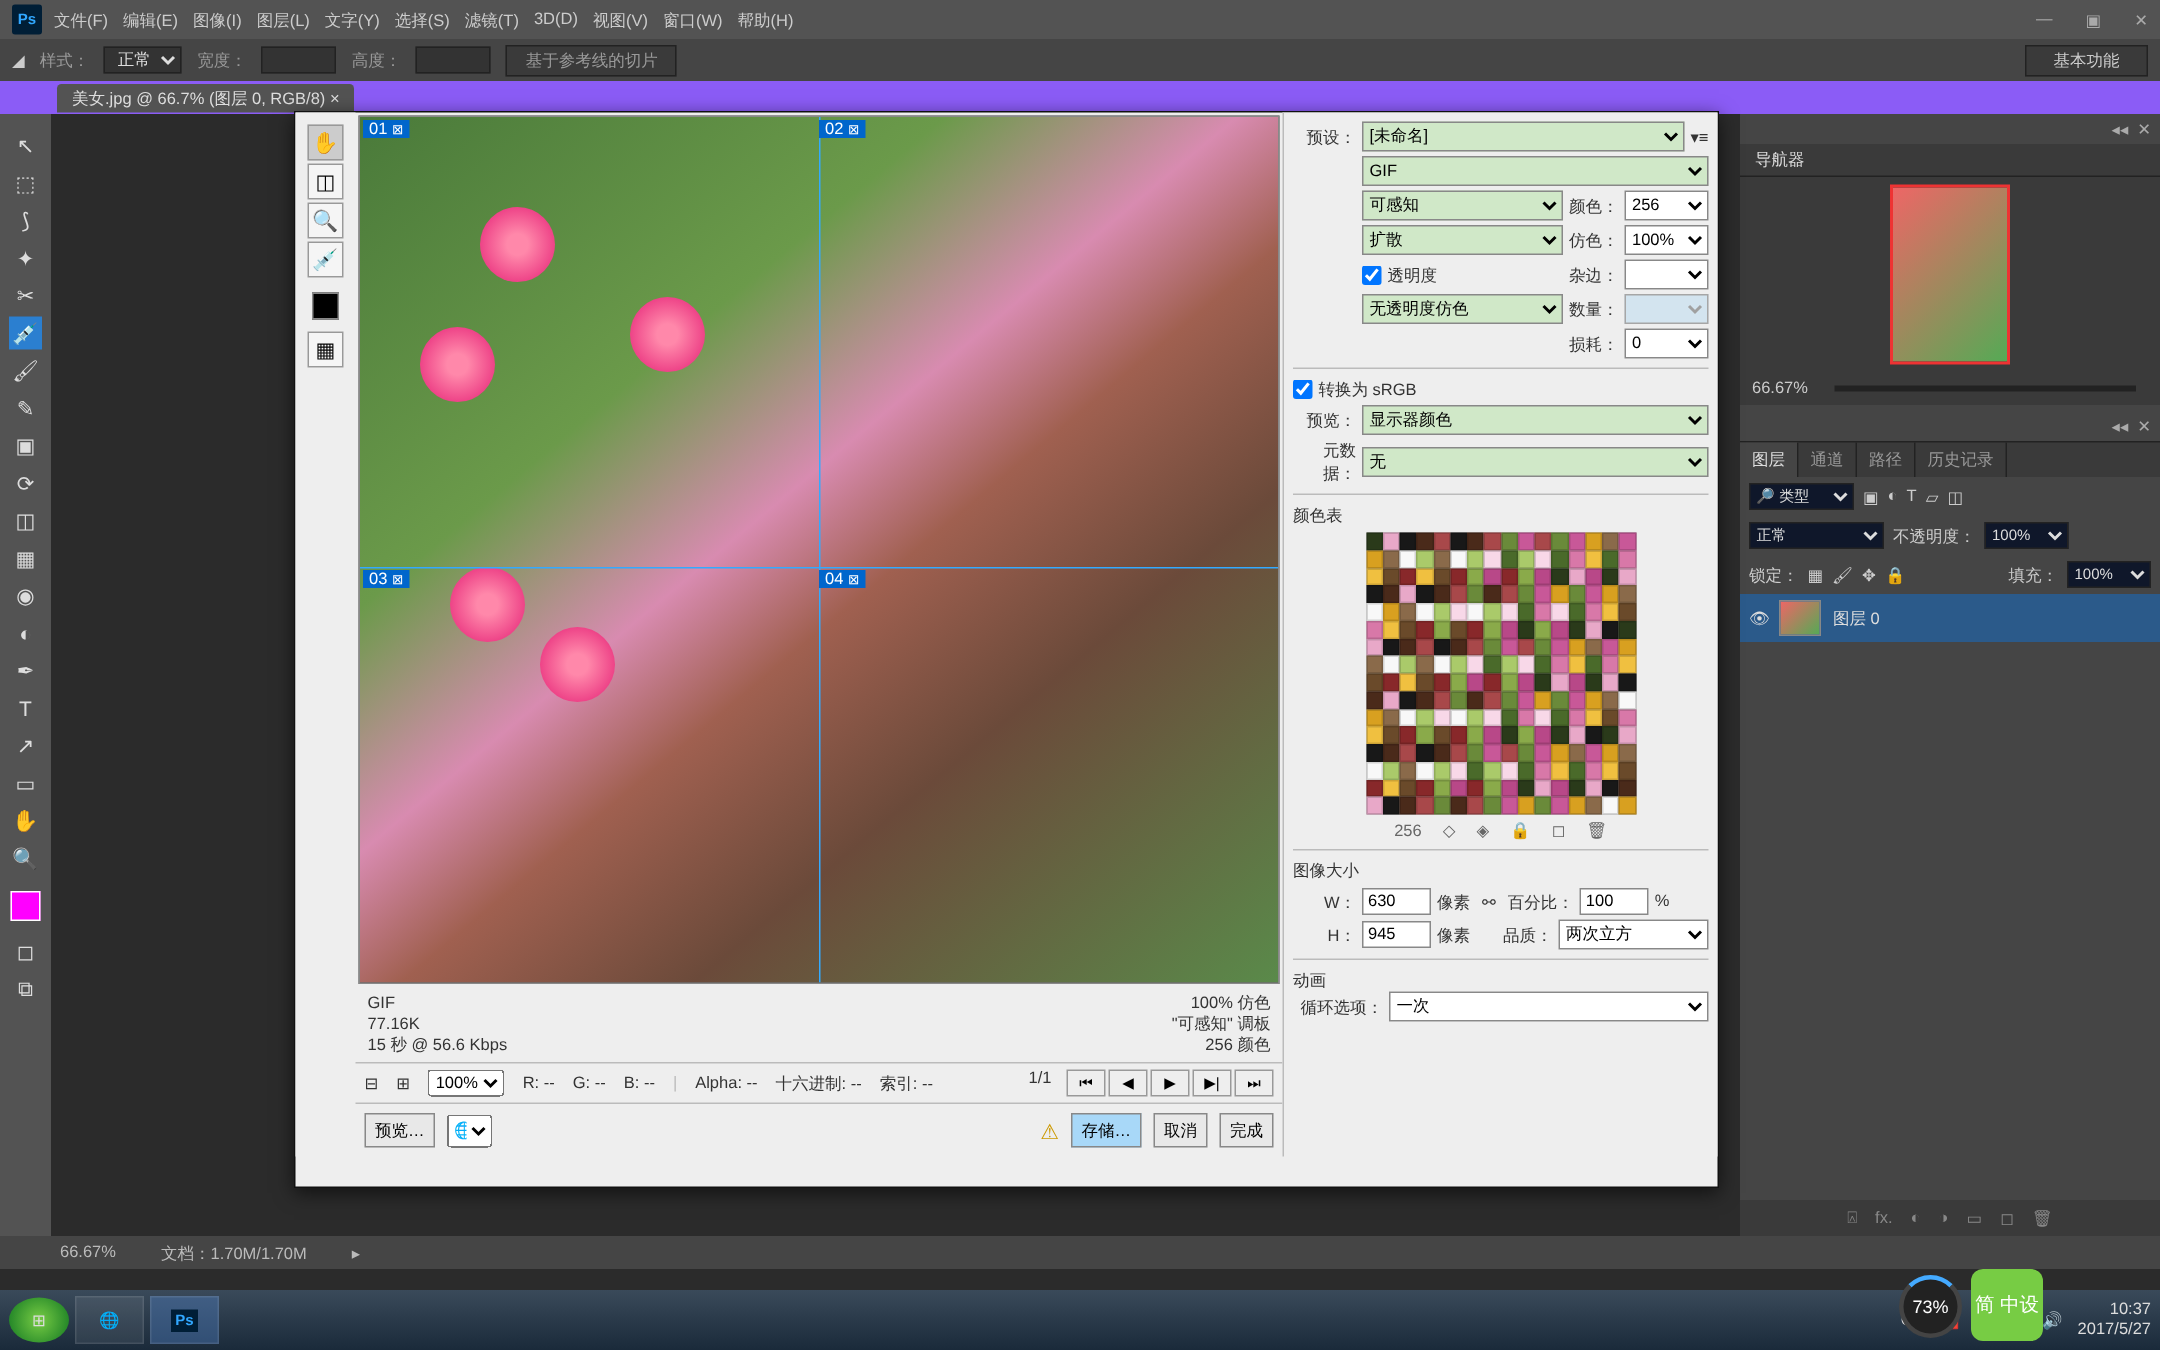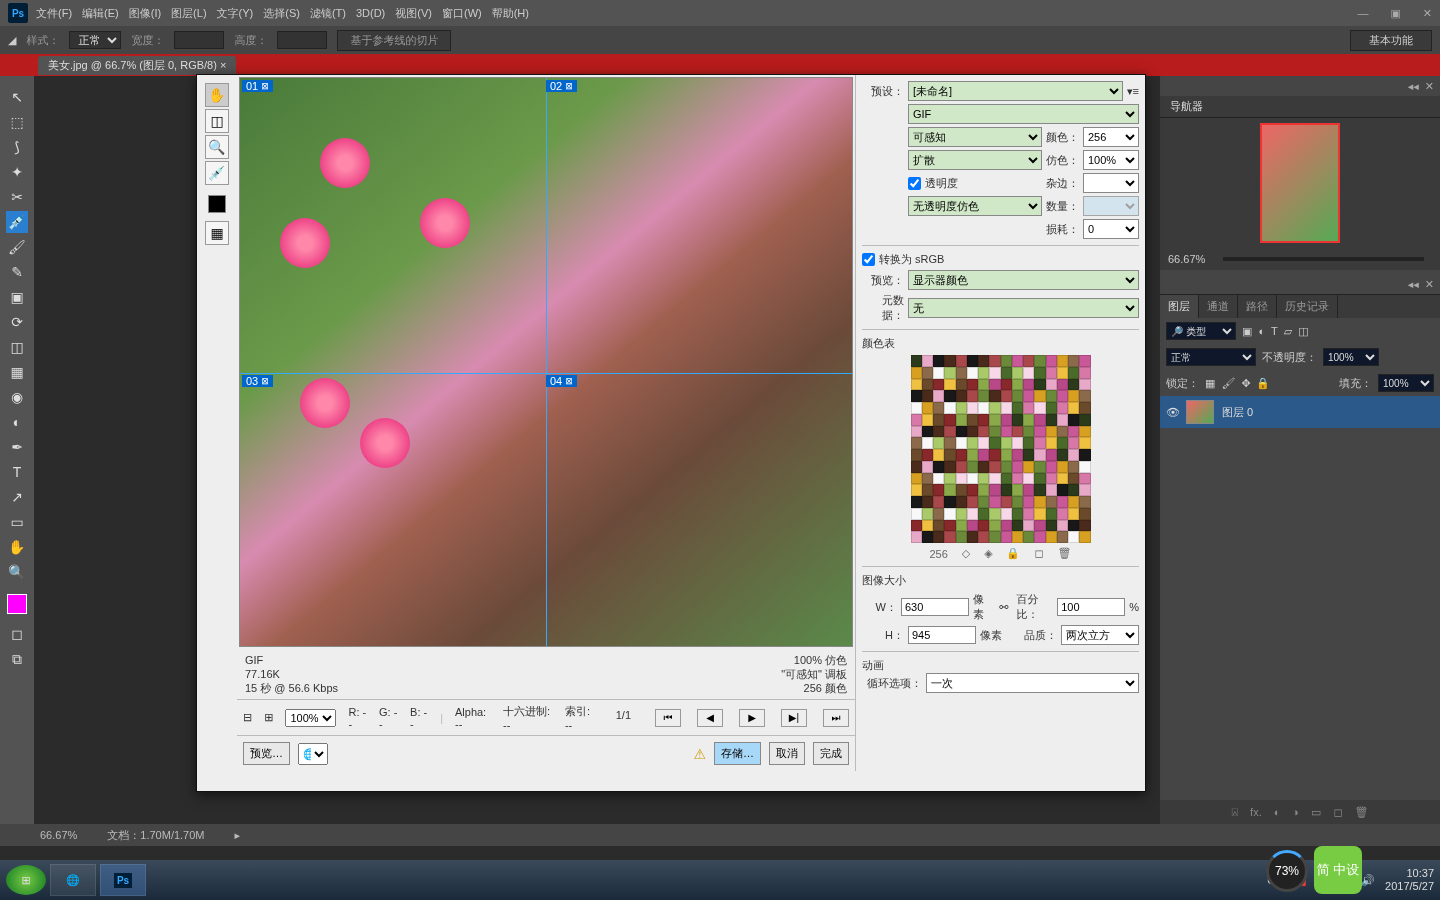--- a/index.html
+++ b/index.html
@@ -6,21 +6,21 @@
 body{width:1440px;height:900px;background:#2b2b2b;overflow:hidden;position:relative}
 .menubar{height:26px;background:#535353;display:flex;align-items:center;padding:0 8px;color:#ccc}
 .menubar .logo{width:20px;height:20px;background:#001e36;color:#31a8ff;display:flex;align-items:center;justify-content:center;font-weight:bold;font-size:10px;border-radius:2px;margin-right:8px}
 .menubar .mi{margin-right:10px;cursor:pointer}
 .menubar .winbtns{margin-left:auto;display:flex;gap:22px;font-size:14px;color:#aaa}
 .optbar{height:28px;background:#454545;display:flex;align-items:center;padding:0 8px;color:#ccc;gap:10px}
 .optbar .lbl{color:#999}
 .optbar select,.optbar input[type=text]{background:#333;border:1px solid #222;color:#ddd;height:18px;font-size:11px;padding:0 4px}
 .optbar .slicebtn{background:#3a3a3a;border:1px solid #222;padding:2px 12px;color:#999}
 .optbar .rightbtn{margin-left:auto;background:#3a3a3a;border:1px solid #222;padding:2px 18px;color:#ccc}
-.tabs{height:22px;background:#b91c1c;display:flex;align-items:center;padding-left:38px}
+.tabs{height:22px;background:#8b5cf6;display:flex;align-items:center;padding-left:38px}
 .tab{background:#535353;padding:2px 10px;border-radius:3px 3px 0 0;color:#ddd;font-size:11px}
 .workspace{position:relative;height:748px;background:#2b2b2b}
 .toolbar{position:absolute;left:0;top:0;width:34px;height:100%;background:#535353;display:flex;flex-direction:column;align-items:center;padding-top:10px;gap:3px}
 .tool{width:22px;height:22px;display:flex;align-items:center;justify-content:center;color:#ddd;font-size:14px}
 .tool.active{background:#2b7fd0}
 .swatch{width:20px;height:20px;background:#f0f;border:1px solid #fff;margin-top:8px}
 .statusbar{height:22px;background:#454545;display:flex;align-items:center;padding:0 40px;color:#bbb;font-size:11px;gap:30px}
 .rightpanel{position:absolute;right:0;top:76px;width:280px;height:748px;background:#454545;display:flex;flex-direction:column}
 .rp-head{height:20px;display:flex;align-items:center;justify-content:flex-end;color:#aaa;padding:0 6px;gap:6px}
 .rp-title{background:#3a3a3a;padding:3px 10px;color:#ddd;border-bottom:1px solid #222}
@@ -52,32 +52,32 @@
 .preview{flex:1;margin:2px;border:1px solid #888;position:relative;background:#555;overflow:hidden}
 .preview .photo{position:absolute;inset:0;background:linear-gradient(140deg,#4a7a3a 0%,#6b9a4a 30%,#d88bb0 45%,#a06050 55%,#6b4a3a 70%,#5a8a4a 100%)}
 .preview .rose{position:absolute;width:50px;height:50px;border-radius:50%;background:radial-gradient(circle,#f8a 20%,#e48 70%)}
 .preview .hline{position:absolute;left:0;right:0;height:0;border-top:1px solid #3af}
 .preview .vline{position:absolute;top:0;bottom:0;width:0;border-left:1px solid #3af}
 .preview .slice{position:absolute;background:#06c;color:#fff;font-size:9px;padding:0 4px;display:flex;align-items:center;gap:3px}
 .infobar{padding:4px 8px;display:flex;justify-content:space-between;font-size:11px;color:#333}
 .infobar .col{line-height:14px}
 .zoomrow{padding:4px 6px;display:flex;align-items:center;gap:12px;border-top:1px solid #bbb;font-size:11px;color:#333}
 .zoomrow select{height:18px}
-.zoomrow .nav{margin-left:auto;display:flex;gap:16px}
+.zoomrow .nav{margin-left:auto;display:flex;gap:2px}
 .zoomrow .nav button{width:26px;height:18px;background:#eee;border:1px solid #999;font-size:10px}
 .footrow{padding:6px;display:flex;align-items:center;gap:8px;border-top:1px solid #bbb}
 .footrow .btn{padding:3px 6px;border:1px solid #888;background:#e8e8e8}
 .footrow .btn.primary{background:#a8d8f8}
 .footrow .warn{color:#c90;font-size:14px}
 .dlg-right{width:290px;background:#eee;padding:6px;border-left:1px solid #bbb;overflow-y:auto;font-size:11px;color:#333}
 .dlg-right .row{display:flex;align-items:center;margin-bottom:3px;gap:4px}
 .dlg-right .row label{width:42px;text-align:right}
 .dlg-right select{flex:1;background:#d0e8c8;border:1px solid #888;height:20px;font-size:11px}
 .dlg-right select.narrow{flex:none;width:56px;background:#fff}
-.dlg-right input[type=text]{width:68px;border:1px solid #888;height:18px;font-size:11px;padding:0 3px;background:#fff}
+.dlg-right input[type=text]{width:46px;border:1px solid #888;height:18px;font-size:11px;padding:0 3px;background:#fff}
 .dlg-right .sec{border-top:1px solid #bbb;margin-top:6px;padding-top:6px}
 .colortable{width:180px;height:188px;margin:4px auto;position:relative;background:#888}
 .colortable .cells{display:grid;grid-template-columns:repeat(16,1fr);grid-template-rows:repeat(16,1fr);height:100%}
 .colortable .c{border:.5px solid rgba(0,0,0,.15)}
 .ct-foot{display:flex;align-items:center;justify-content:center;gap:14px;color:#666;margin-top:3px}
 
 
 .taskbar{position:absolute;left:0;right:0;bottom:0;height:40px;background:linear-gradient(#3a4a5a,#1a2a3a);display:flex;align-items:center;padding:0 6px;color:#ddd;font-size:11px}
 .taskbar .start{width:40px;height:30px;background:radial-gradient(circle,#7c4,#172);border-radius:50%;display:flex;align-items:center;justify-content:center}
 .taskbar .appbtn{width:46px;height:32px;margin-left:4px;display:flex;align-items:center;justify-content:center;background:rgba(255,255,255,.08);border:1px solid rgba(255,255,255,.1)}

